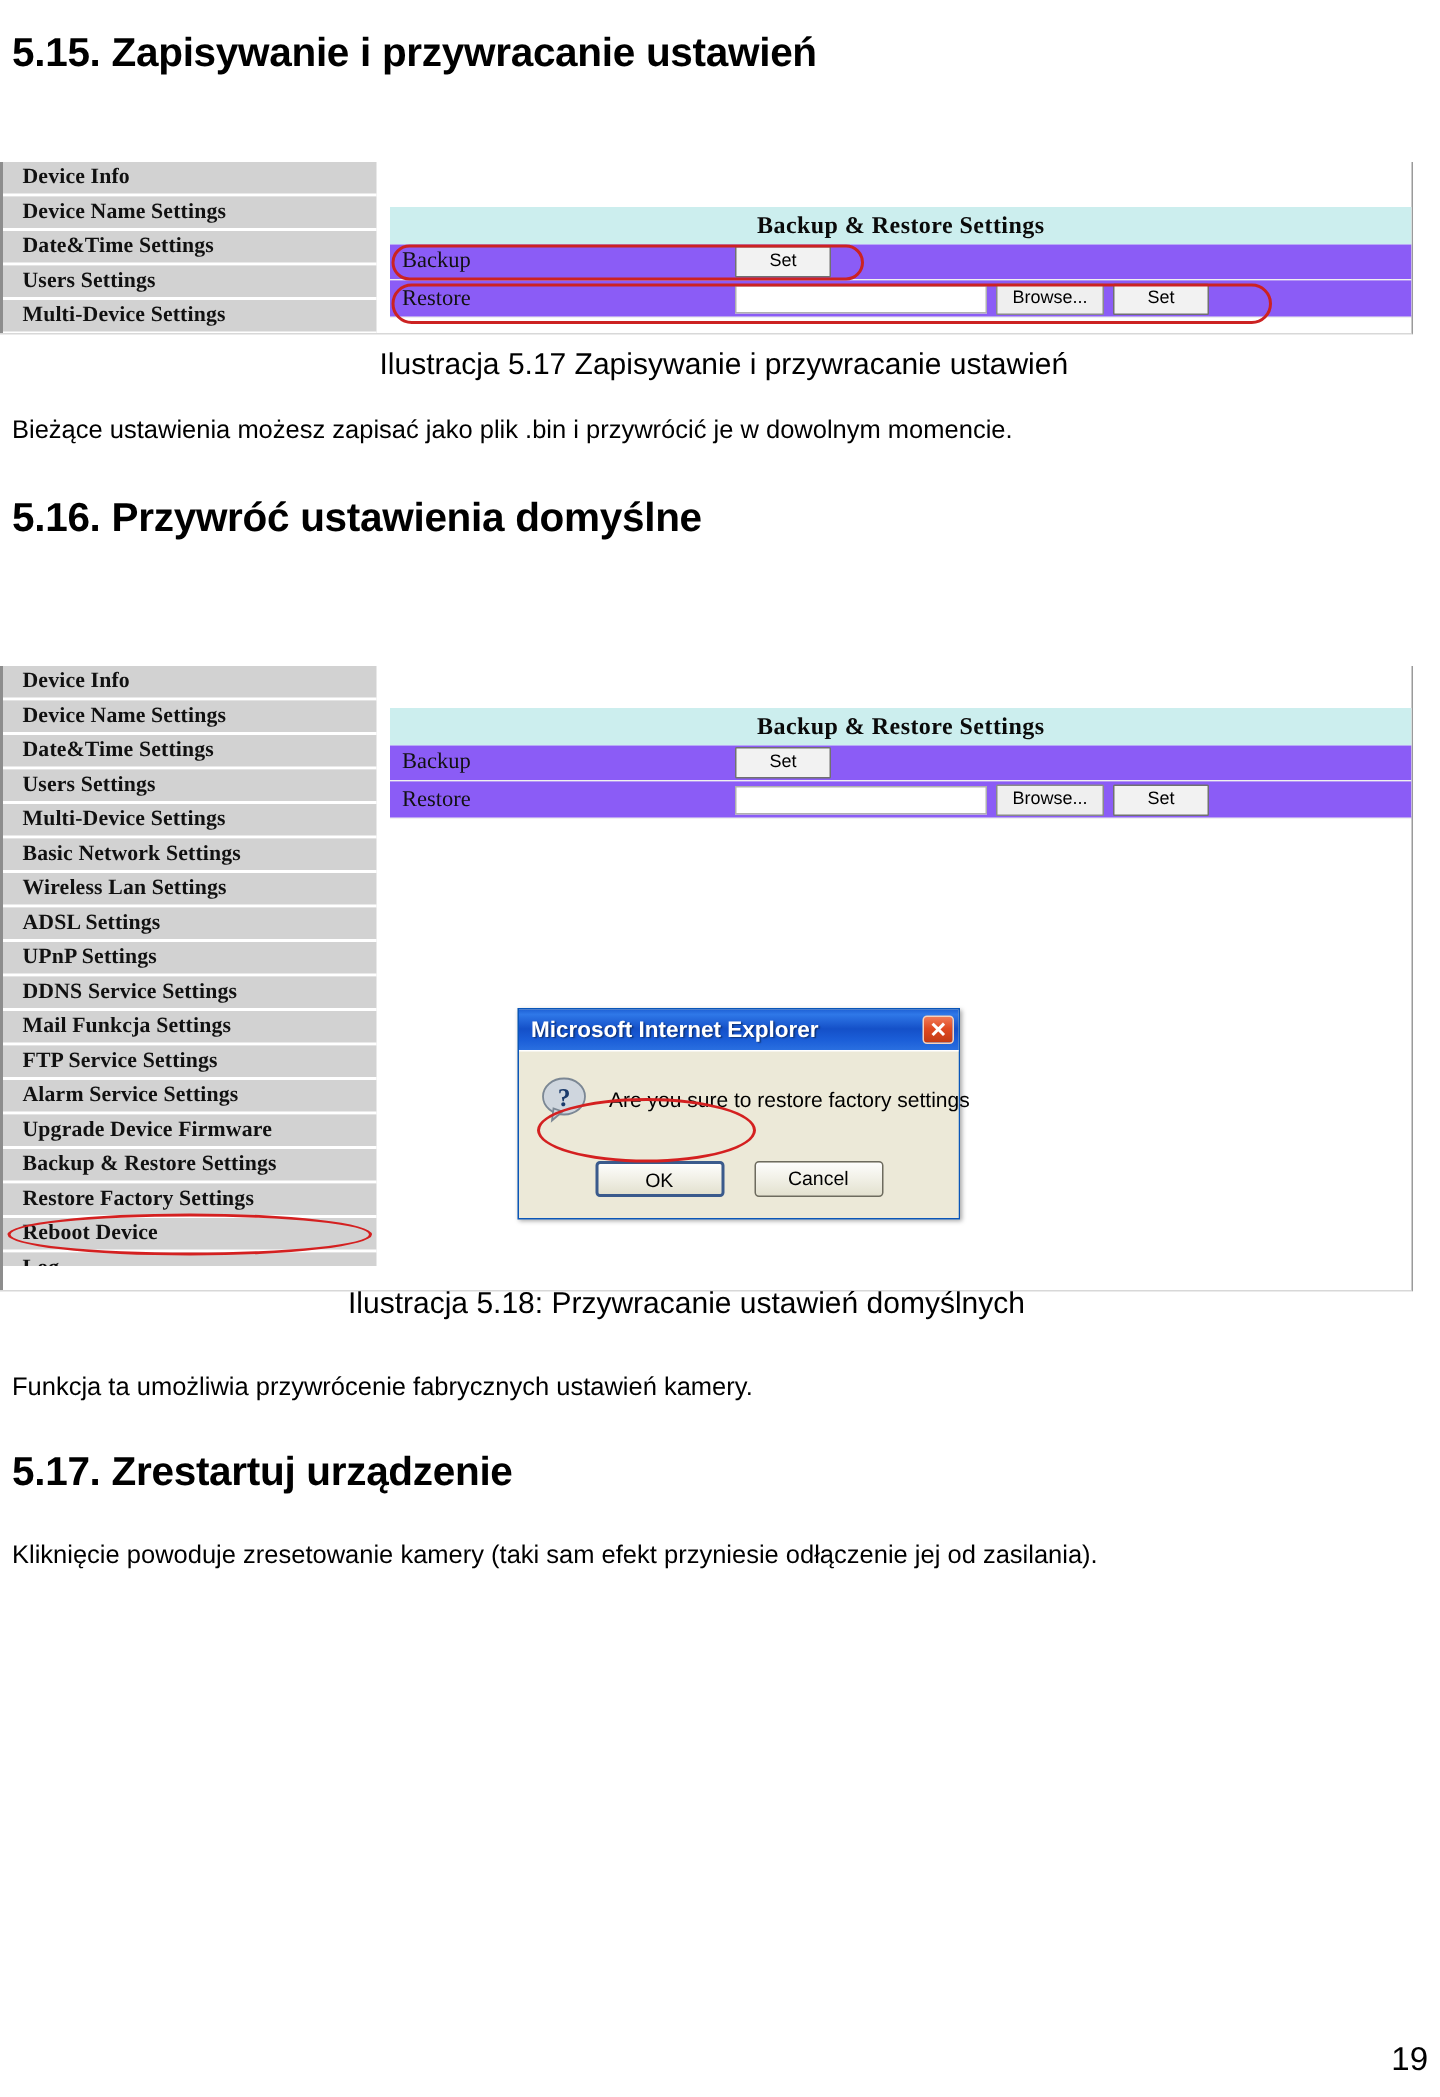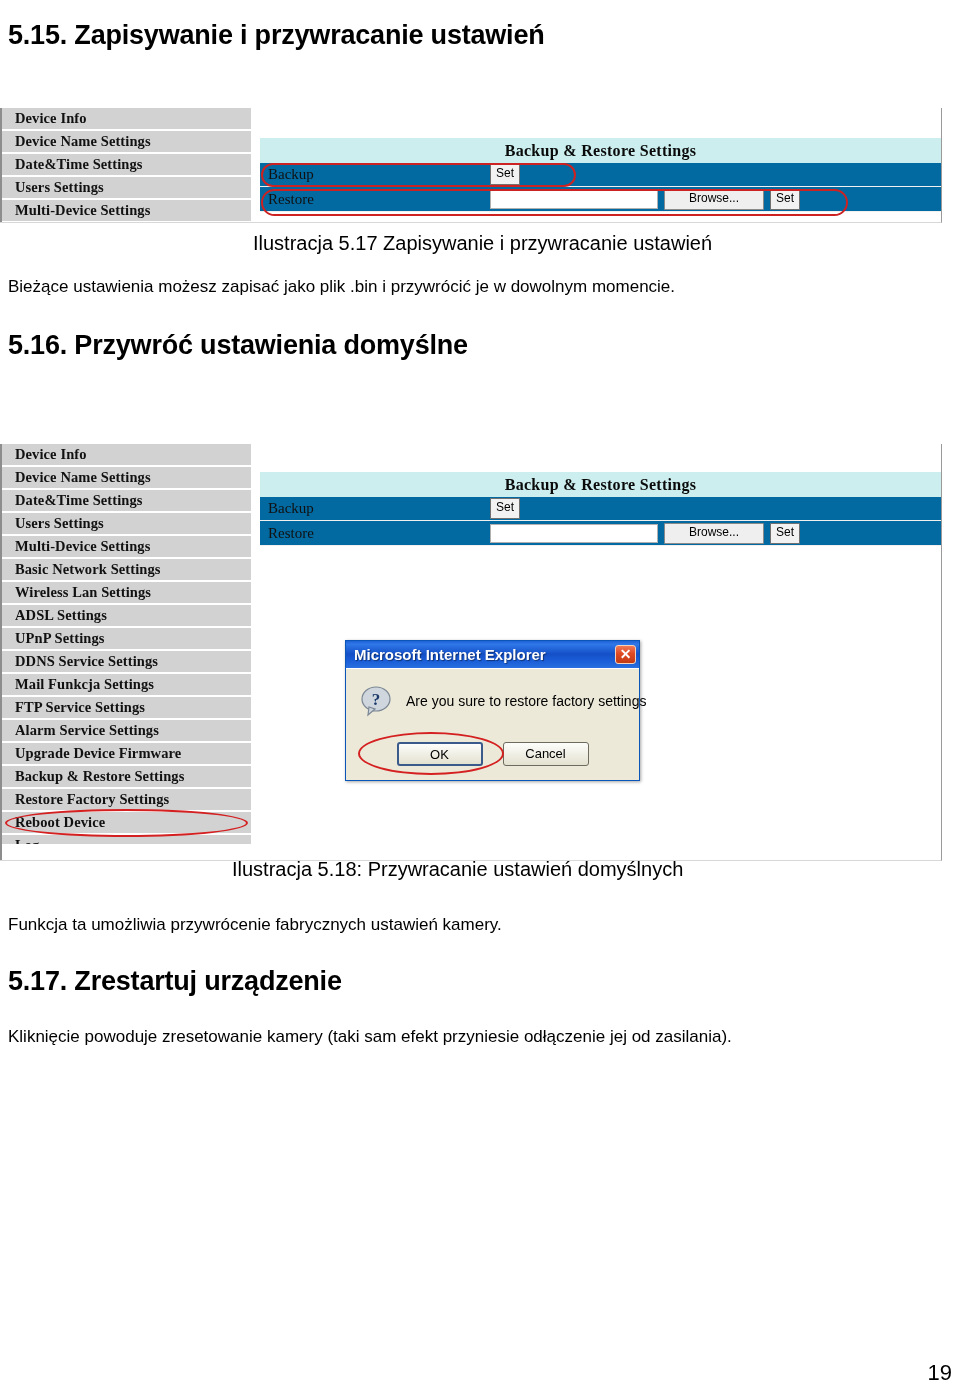--- a/index.html
+++ b/index.html
@@ -130,66 +130,67 @@
     background: #cceeee;
     text-align: center;
     font-family: "Liberation Serif", serif;
     font-weight: bold;
     font-size: 16px;
     color: #0a0a0a;
     letter-spacing: 0.3px;
   }
   .ui-row {
     position: relative;
-    background: #0369a1;
+    background: #8b5cf6;
     border-bottom: 1px solid #f0f0f0;
     display: flex;
     align-items: center;
   }
   .ui-row-label {
     font-family: "Liberation Serif", serif;
     font-size: 15px;
     color: #111;
     padding-left: 8px;
     width: 222px;
     white-space: nowrap;
   }
   .ui-btn {
     font-family: "Liberation Sans", sans-serif;
     font-size: 12px;
     color: #000;
     background: #f2f2f2;
     border: 1px solid #707070;
     border-radius: 1px;
-    padding: 0 5px;
+    padding: 0 22px;
     height: 19px;
     line-height: 17px;
     display: inline-block;
     white-space: nowrap;
   }
   .ui-btn.browse {
-    padding: 0 24px;
+    padding: 0 10px;
     background: #efefef;
     border: 1px solid #8a8a8a;
     text-align: right;
   }
   .ui-input {
     background: #ffffff;
     border: 1px solid #b0b0b0;
     height: 19px;
     box-sizing: border-box;
   }
 
   
   .xp-dialog {
     position: absolute;
     background: #ece9d8;
     border: 1px solid #0a56b8;
     box-sizing: border-box;
     box-shadow: 1px 1px 3px rgba(0,0,0,0.35);
+    margin-top: 32px;
   }
   .xp-titlebar {
     height: 27px;
     background: linear-gradient(to bottom, #1f62d6 0%, #2f78e8 12%, #1450c8 48%, #1b5ed8 75%, #2a6fe0 100%);
     display: flex;
     align-items: center;
     justify-content: space-between;
     padding: 0 3px 0 8px;
     box-sizing: border-box;
   }

